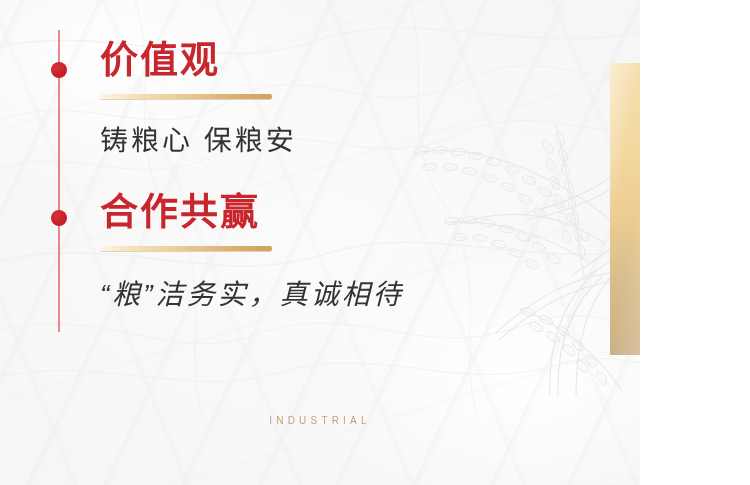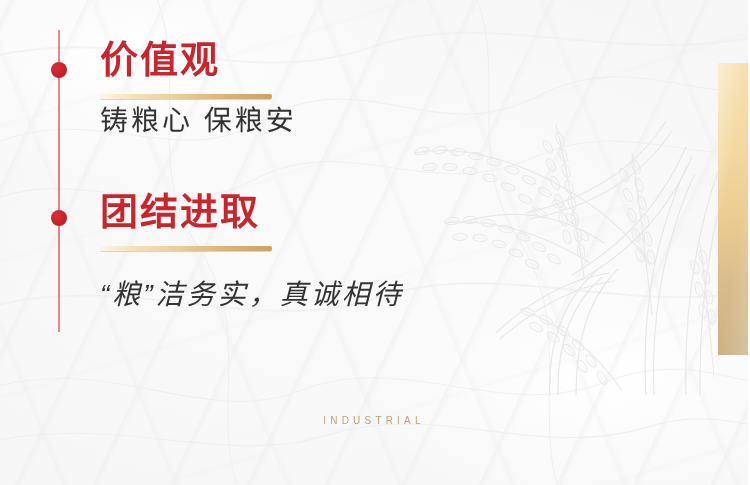--- a/index.html
+++ b/index.html
@@ -3,21 +3,21 @@
 <meta charset="utf-8">
 <title>Values Slide</title>
 <style>
   html, body {
     margin: 0;
     padding: 0;
     background: #ffffff;
   }
   #slide {
     position: relative;
-    width: 748px;
+    width: 640px;
     height: 485px;
     overflow: hidden;
     background: #f9f9f9;
     font-family: "Liberation Sans", "DejaVu Sans", sans-serif;
     -webkit-font-smoothing: antialiased;
   }
 
   
   .bg-base {
     position: absolute;
@@ -119,21 +119,21 @@
   }
   .body-line {
     margin: 0;
     font-size: 28px;
     line-height: 44px;
     font-weight: 400;
     color: #333333;
     letter-spacing: 3px;
     white-space: nowrap;
   }
-  .block.b1 .body-line { }
+  .block.b1 .body-line { margin-top: 20px; }
   .block.b2 .body-line.first { margin-top: 22px; font-style: italic; }
 
   
   .gold-bar {
     position: absolute;
     right: 0;
     top: 63px;
     width: 30px;
     height: 292px;
     background: linear-gradient(177deg,
@@ -467,21 +467,21 @@
   <div class="rail-dot d1"></div>
   <div class="rail-dot d2"></div>
 
   <div class="block b1">
     <h2 class="heading">价值观</h2>
     <div class="gold-rule"></div>
     <p class="body-line">铸粮心  保粮安</p>
   </div>
 
   <div class="block b2">
-    <h2 class="heading">团结进取</h2>
+    <h2 class="heading">合作共赢</h2>
     <div class="gold-rule"></div>
     <p class="body-line first">“粮”洁务实，真诚相待</p>
   </div>
 
   <div class="gold-bar">
     <div class="shine"></div>
   </div>
 
   <div class="footer">
     <span>INDUSTRIAL</span>

